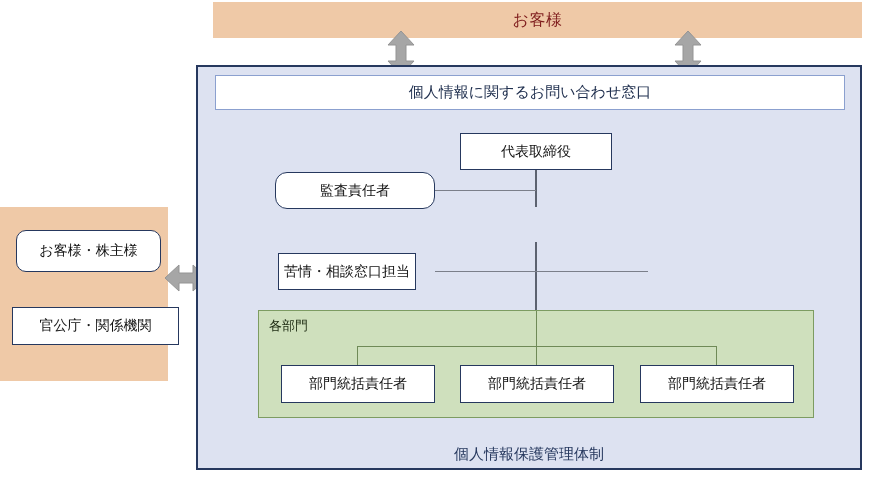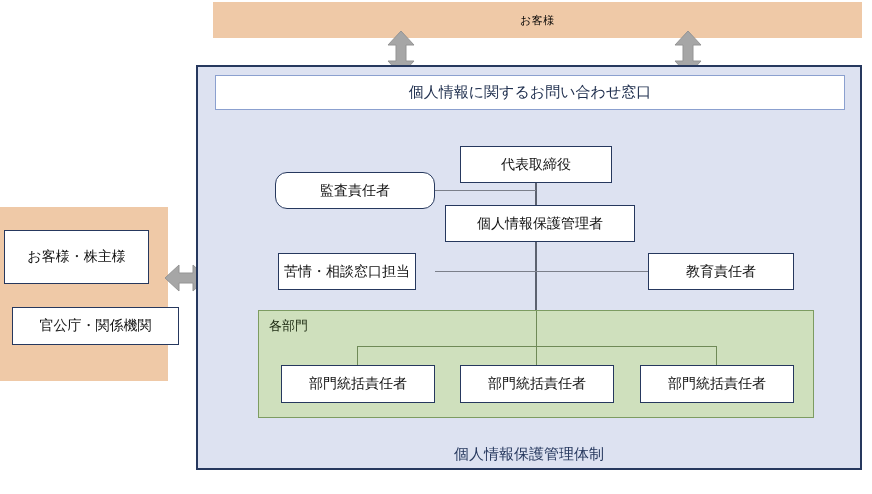--- a/index.html
+++ b/index.html
@@ -17,25 +17,25 @@
     background: #ffffff;
     overflow: hidden;
   }
 
   
   .abs { position: absolute; box-sizing: border-box; }
 
   
   .band-orange {
     background: #efc9a7;
-    color: #000000;
+    color: #7f1d1d;
     display: flex;
     align-items: center;
     justify-content: center;
-    font-size: 11px;
+    font-size: 16px;
     letter-spacing: .5px;
   }
 
   
   .panel-orange {
     background: #efc9a7;
   }
 
   
   .outer-box {
@@ -113,21 +113,21 @@
       <polygon points="15,0 28,14 20,14 20,30 28,30 15,44 2,30 10,30 10,14 2,14" fill="#a6a6a6" stroke="#949494" stroke-width="1"></polygon>
     </svg>
   </div>
   <div class="arrow" style="left:673px; top:31px;">
     <svg width="30" height="44" viewBox="0 0 30 44">
       <polygon points="15,0 28,14 20,14 20,30 28,30 15,44 2,30 10,30 10,14 2,14" fill="#a6a6a6" stroke="#949494" stroke-width="1"></polygon>
     </svg>
   </div>
 
   <div class="abs panel-orange" style="left:0px; top:207px; width:168px; height:174px;">
-    <div class="abs node" style="left:4px; top:23px; width:145px; height:54px;">
+    <div class="abs node" style="left:16px; top:23px; width:145px; height:42px;border-radius:10px;">
       <span>お客様・株主様</span>
     </div>
     <div class="abs node" style="left:12px; top:100px; width:167px; height:38px;">
       <span>官公庁・関係機関</span>
     </div>
   </div>
 
   <div class="arrow" style="left:165px; top:263px;">
     <svg width="42" height="30" viewBox="0 0 42 30">
       <polygon points="0,15 14,2 14,10 28,10 28,2 42,15 28,28 28,20 14,20 14,28" fill="#a6a6a6" stroke="#949494" stroke-width="1"></polygon>
@@ -164,39 +164,33 @@
         <span>部門統括責任者</span>
       </div>
       <div class="abs node" style="left:201px; top:54px; width:154px; height:38px;">
         <span>部門統括責任者</span>
       </div>
       <div class="abs node" style="left:381px; top:54px; width:154px; height:38px;">
         <span>部門統括責任者</span>
       </div>
     </div>
 
-    <div class="abs node" style="left:262px; top:66px; width:152px; height:37px;margin-top:13px;">
+    <div class="abs node" style="left:262px; top:66px; width:152px; height:37px;">
       <span>代表取締役</span>
     </div>
 
     <div class="abs node" style="left:77px; top:105px; width:160px; height:37px;border-radius:12px;">
       <span>監査責任者</span>
     </div>
 
-    <div class="abs node" style="left:247px; top:138px; width:190px; height:37px;">
-      <span>個人情報保護管理者</span>
-    </div>
 
     <div class="abs node" style="left:80px; top:186px; width:138px; height:37px;">
       <span>苦情・相談窓口担当</span>
     </div>
 
-    <div class="abs node" style="left:450px; top:186px; width:146px; height:37px;">
-      <span>教育責任者</span>
-    </div>
 
     <div class="abs caption" style="left:0px; top:373px; width:662px; height:28px;">
       <span>個人情報保護管理体制</span>
     </div>
 
   </div>
 
 </div>
 
 </body></html>

